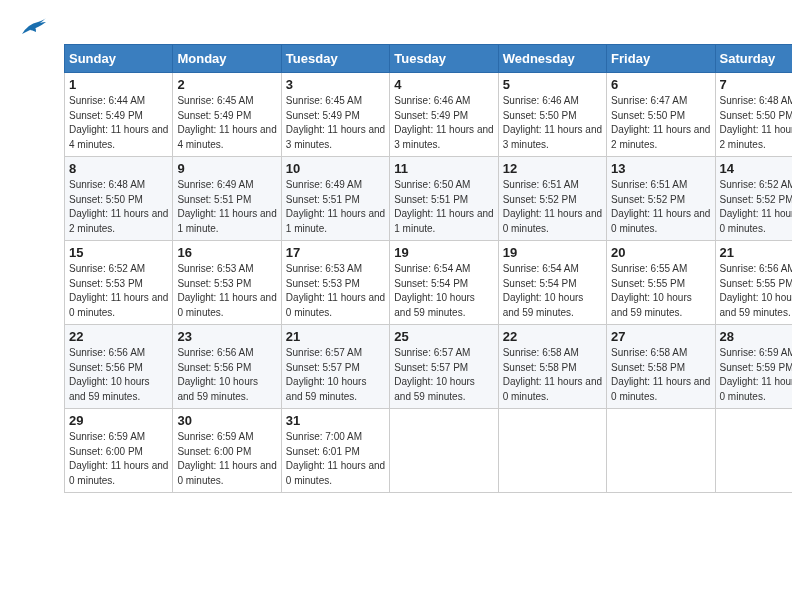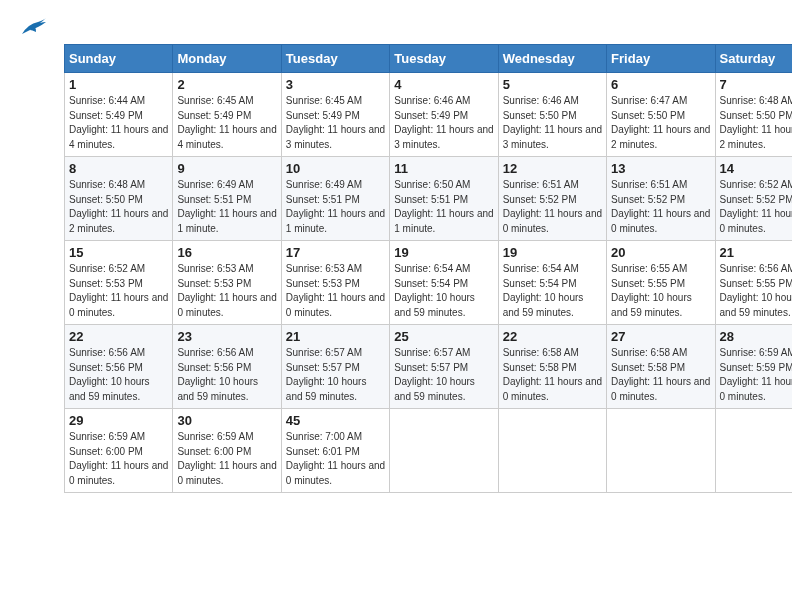--- a/index.html
+++ b/index.html
@@ -252,21 +252,21 @@
       <tr>
         <td>
           <span class="day-num">29</span>
 <div class="day-detail">Sunrise: 6:59 AM<br>Sunset: 6:00 PM<br>Daylight: 11 hours and 0 minutes.</div>
         </td>
         <td>
           <span class="day-num">30</span>
 <div class="day-detail">Sunrise: 6:59 AM<br>Sunset: 6:00 PM<br>Daylight: 11 hours and 0 minutes.</div>
         </td>
         <td>
-          <span class="day-num">45</span>
+          <span class="day-num">31</span>
 <div class="day-detail">Sunrise: 7:00 AM<br>Sunset: 6:01 PM<br>Daylight: 11 hours and 0 minutes.</div>
         </td>
         <td class="empty-cell"></td>
         <td class="empty-cell"></td>
         <td class="empty-cell"></td>
         <td class="empty-cell"></td>
       </tr>
     </tbody>
 </table>
 

